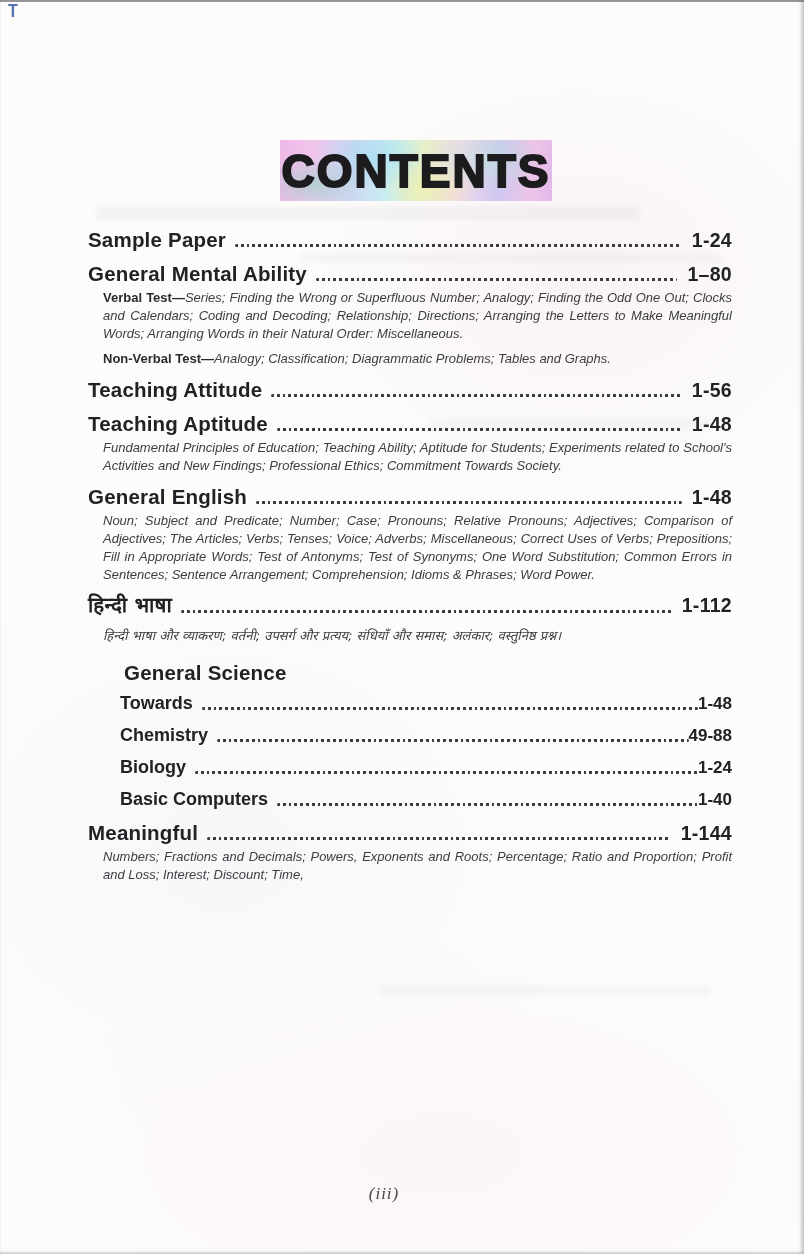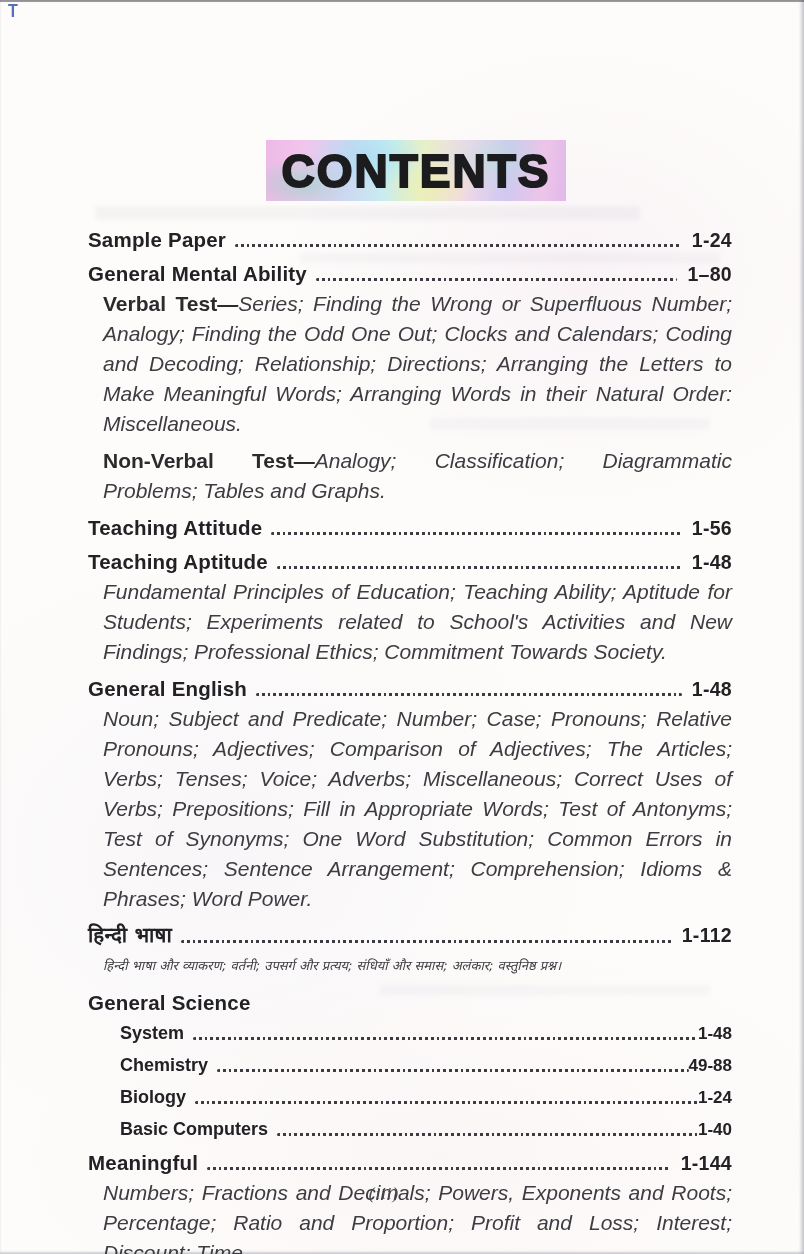--- a/index.html
+++ b/index.html
@@ -24,21 +24,21 @@
     transform:scaleY(1.1);
   }
   
   .bleed { position:absolute; background:rgba(125,125,150,.07); filter:blur(2px); border-radius:3px; pointer-events:none; }
   .bleed.b1 { left:95px;  top:206px; width:545px; height:14px; }
   .bleed.b2 { left:300px; top:253px; width:420px; height:10px; background:rgba(125,125,150,.05); }
   .bleed.b3 { left:430px; top:418px; width:280px; height:12px; background:rgba(125,125,150,.05); }
   .bleed.b4 { left:380px; top:985px; width:330px; height:10px; background:rgba(125,125,150,.05); }
 
   .banner {
-    width:300px; height:61px;
+    width:272px; height:61px;
     margin:140px auto 26px auto;
     transform:translateX(14px);
     display:flex; align-items:center; justify-content:center;
     background:
       radial-gradient(ellipse 70px 40px at 12% 72%, rgba(130,215,190,.55), transparent 70%),
       radial-gradient(ellipse 80px 45px at 34% 28%, rgba(150,220,242,.50), transparent 70%),
       radial-gradient(ellipse 70px 42px at 55% 76%, rgba(242,240,160,.55), transparent 70%),
       radial-gradient(ellipse 80px 45px at 76% 32%, rgba(170,232,212,.45), transparent 70%),
       linear-gradient(95deg,#edb9e6 0%,#f2c4ec 12%,#cdd8f2 28%,#c8ecf0 40%,#e6f0c8 52%,#f0d8ea 66%,#cfc8f0 80%,#eec4e8 92%,#e0b9ea 100%);
   }
@@ -55,35 +55,35 @@
   .toc-title { font-weight:bold; font-size:20.5px; line-height:25px; letter-spacing:.2px; white-space:nowrap; color:#222226; }
   .leader {
     flex:1; height:3.2px; align-self:flex-end; margin:0 0 5px 9px;
     background-image:repeating-linear-gradient(to right,#3c3c42 0 2.8px,transparent 2.8px 5.8px);
     border-radius:2px;
   }
   .toc-pages { font-weight:bold; font-size:19.5px; margin-left:10px; white-space:nowrap; color:#222226; letter-spacing:.3px; }
 
   .para {
     margin:0 0 7px 15px;
-    font-size:21px; line-height:30px;
+    font-size:13px; line-height:18px;
     font-style:italic; color:#3c3c42;
     text-align:justify;
   }
   .para .lead { font-style:normal; font-weight:bold; color:#2b2b2e; }
 
   .hi { font-family:"DejaVu Sans","Liberation Sans",sans-serif; }
   .para.hi { font-size:13px; line-height:30px; }
 
   .sub-rows { margin-left:32px; }
   .sub-row { display:flex; align-items:baseline; margin-bottom:8px; }
   .sub-title { font-weight:bold; font-size:18px; line-height:24px; white-space:nowrap; color:#222226; }
   .sub-row .leader { margin-right:0; }
   .sub-pages { font-weight:bold; font-size:17px; margin-left:0; white-space:nowrap; color:#222226; }
-  .gs-title { margin-bottom:6px; }
+  .gs-title { margin-bottom:6px;margin-left:36px; }
 
   .footer {
     position:absolute; bottom:50px; left:0; right:36px;
     text-align:center;
     font-family:"Liberation Serif", serif; font-style:italic;
     font-size:17px; color:#46464c; letter-spacing:1px;
   }
 </style>
 </head>
 <body>
@@ -155,21 +155,21 @@
       </div>
       <p class="para hi">हिन्दी भाषा और व्याकरण; वर्तनी; उपसर्ग और प्रत्यय; संधियाँ और समास; अलंकार; वस्तुनिष्ठ प्रश्न।</p>
     </section>
 
     <section class="sec">
       <div class="toc-row gs-title">
         <span class="toc-title">General Science</span>
       </div>
       <div class="sub-rows">
         <div class="sub-row">
-          <span class="sub-title">System</span>
+          <span class="sub-title">Towards</span>
           <span class="leader"></span>
           <span class="sub-pages">1-48</span>
         </div>
         <div class="sub-row">
           <span class="sub-title">Chemistry</span>
           <span class="leader"></span>
           <span class="sub-pages">49-88</span>
         </div>
         <div class="sub-row">
           <span class="sub-title">Biology</span>

